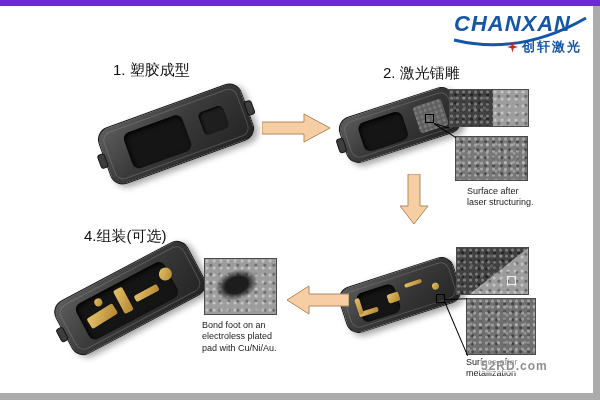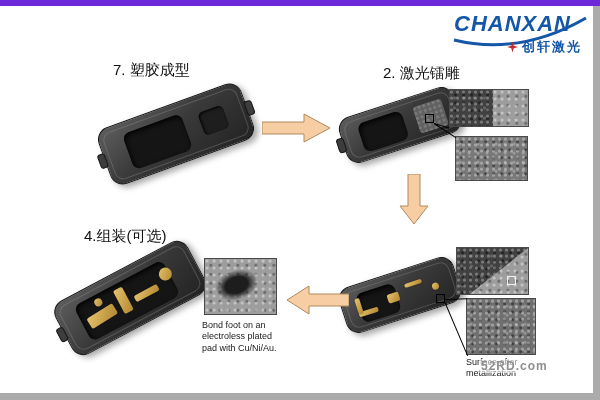--- a/index.html
+++ b/index.html
@@ -88,21 +88,21 @@
     <svg class="swoosh" width="140" height="48" viewBox="0 0 140 48">
       <path d="M4 30 Q 70 46 136 8" stroke="#1456a8" stroke-width="3" fill="none"></path>
     </svg>
     <div class="brand">CHANXAN</div>
     <div class="logo-sub">
       <span class="spark"></span>
       <span>创轩激光</span>
     </div>
   </div>
 
-  <div class="step-label" style="left:113px; top:55px;">7. 塑胶成型</div>
+  <div class="step-label" style="left:113px; top:55px;">1. 塑胶成型</div>
 
   <div class="case" style="left:100px; top:98px; width:152px; height:60px; transform:rotate(-20deg);">
     <div class="rim"></div>
     <div class="recess" style="left:24px; top:11px; width:62px; height:38px;"></div>
     <div class="hole" style="right:22px; top:17px; width:26px; height:24px;"></div>
     <div class="clip" style="left:-7px; top:22px;"></div>
     <div class="clip" style="right:-7px; top:22px;"></div>
   </div>
 
   <div class="arrow" style="left:262px; top:106px;">
@@ -122,20 +122,21 @@
 
   <div class="tex grain-dark" style="left:449px; top:83px; width:80px; height:38px;">
     <div class="half-right grain-light"></div>
   </div>
   <div class="tex grain-mid" style="left:455px; top:130px; width:73px; height:45px;"></div>
 
   <div class="marker" style="left:425px; top:108px;"></div>
   <div class="cline" style="left:434px; top:117px; width:16px; transform:rotate(17deg);"></div>
   <div class="cline" style="left:434px; top:117px; width:26px; transform:rotate(33deg);"></div>
 
+  <div class="caption" style="left:467px; top:180px; width:72px;">Surface after laser structuring.</div>
 
   <div class="arrow" style="left:398px; top:168px;">
     <svg width="32" height="52" viewBox="0 0 32 52">
       <polygon points="10,0 22,0 22,32 30,32 16,50 2,32 10,32" fill="#f7cda3" stroke="#b08a5a" stroke-width="1"></polygon>
     </svg>
   </div>
 
 
   <div class="case" style="left:340px; top:265px; width:120px; height:48px; transform:rotate(-18deg);">
     <div class="rim"></div>

